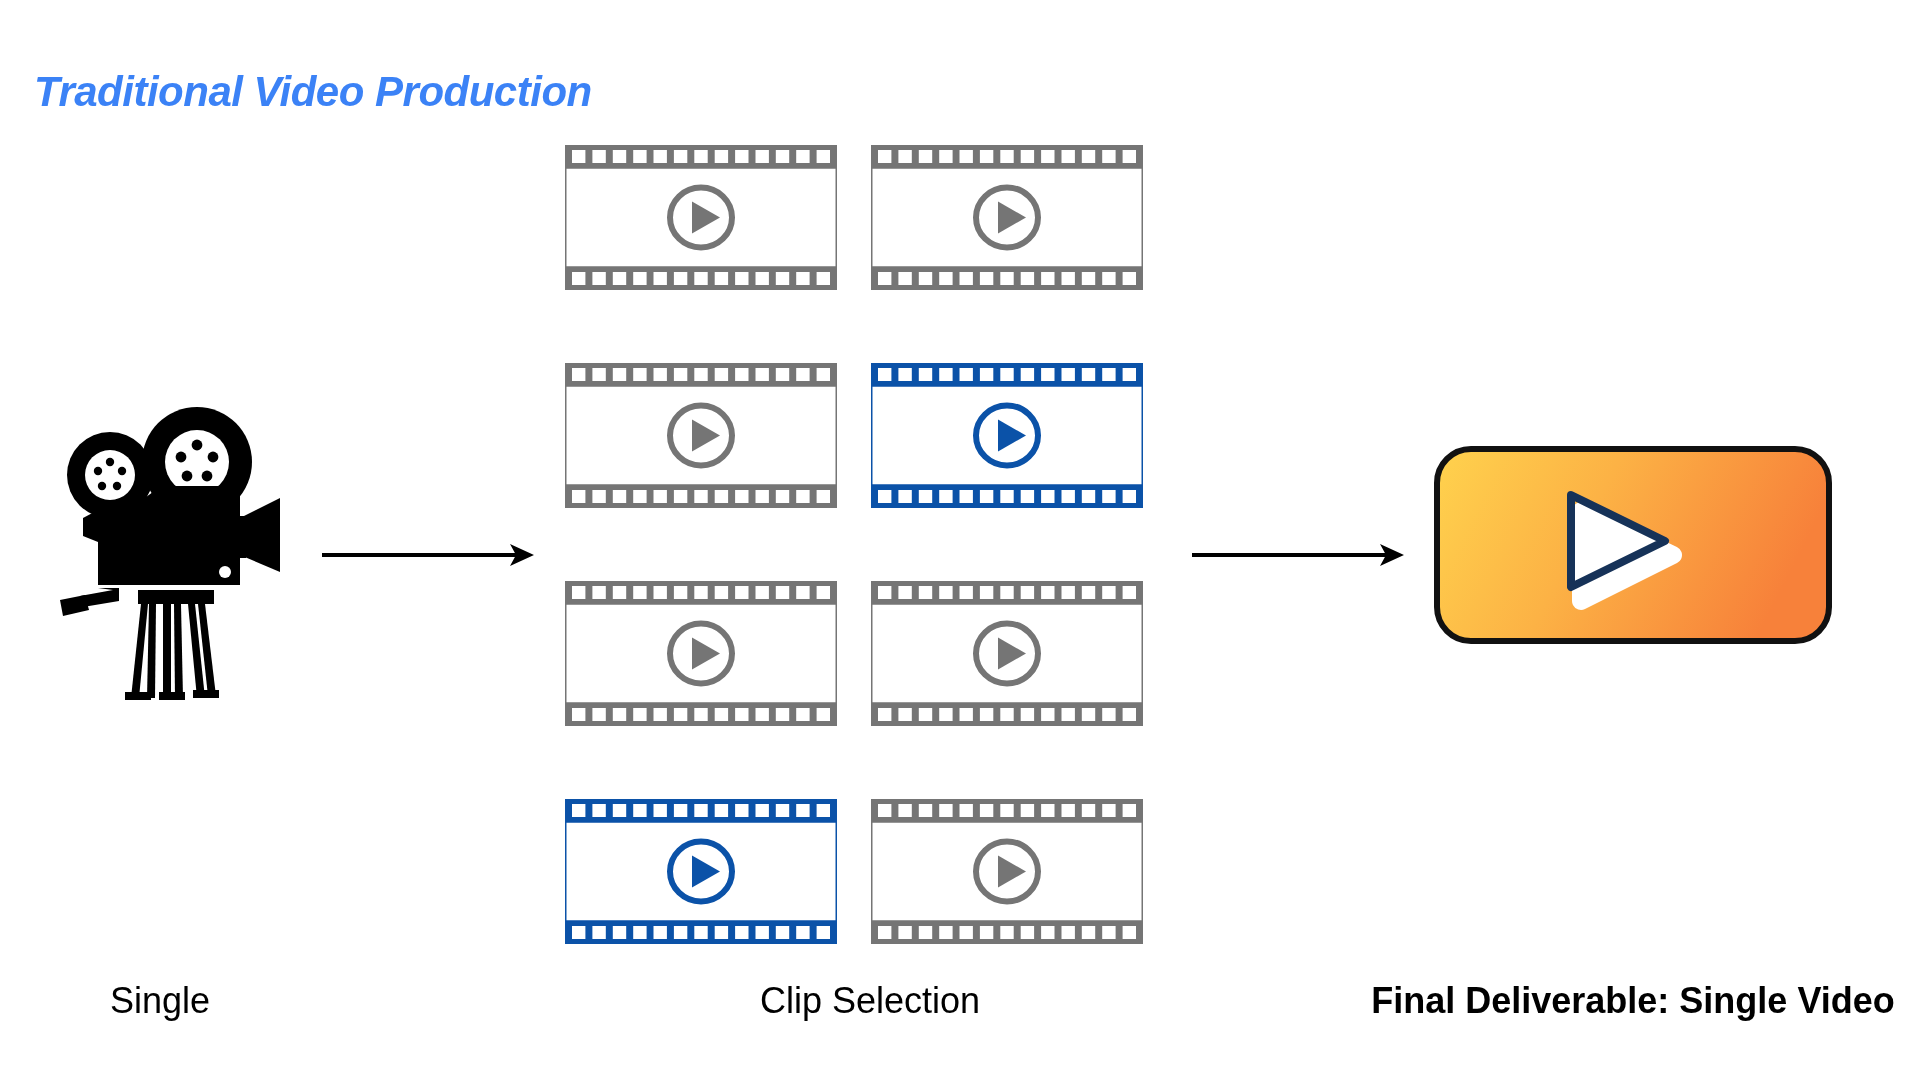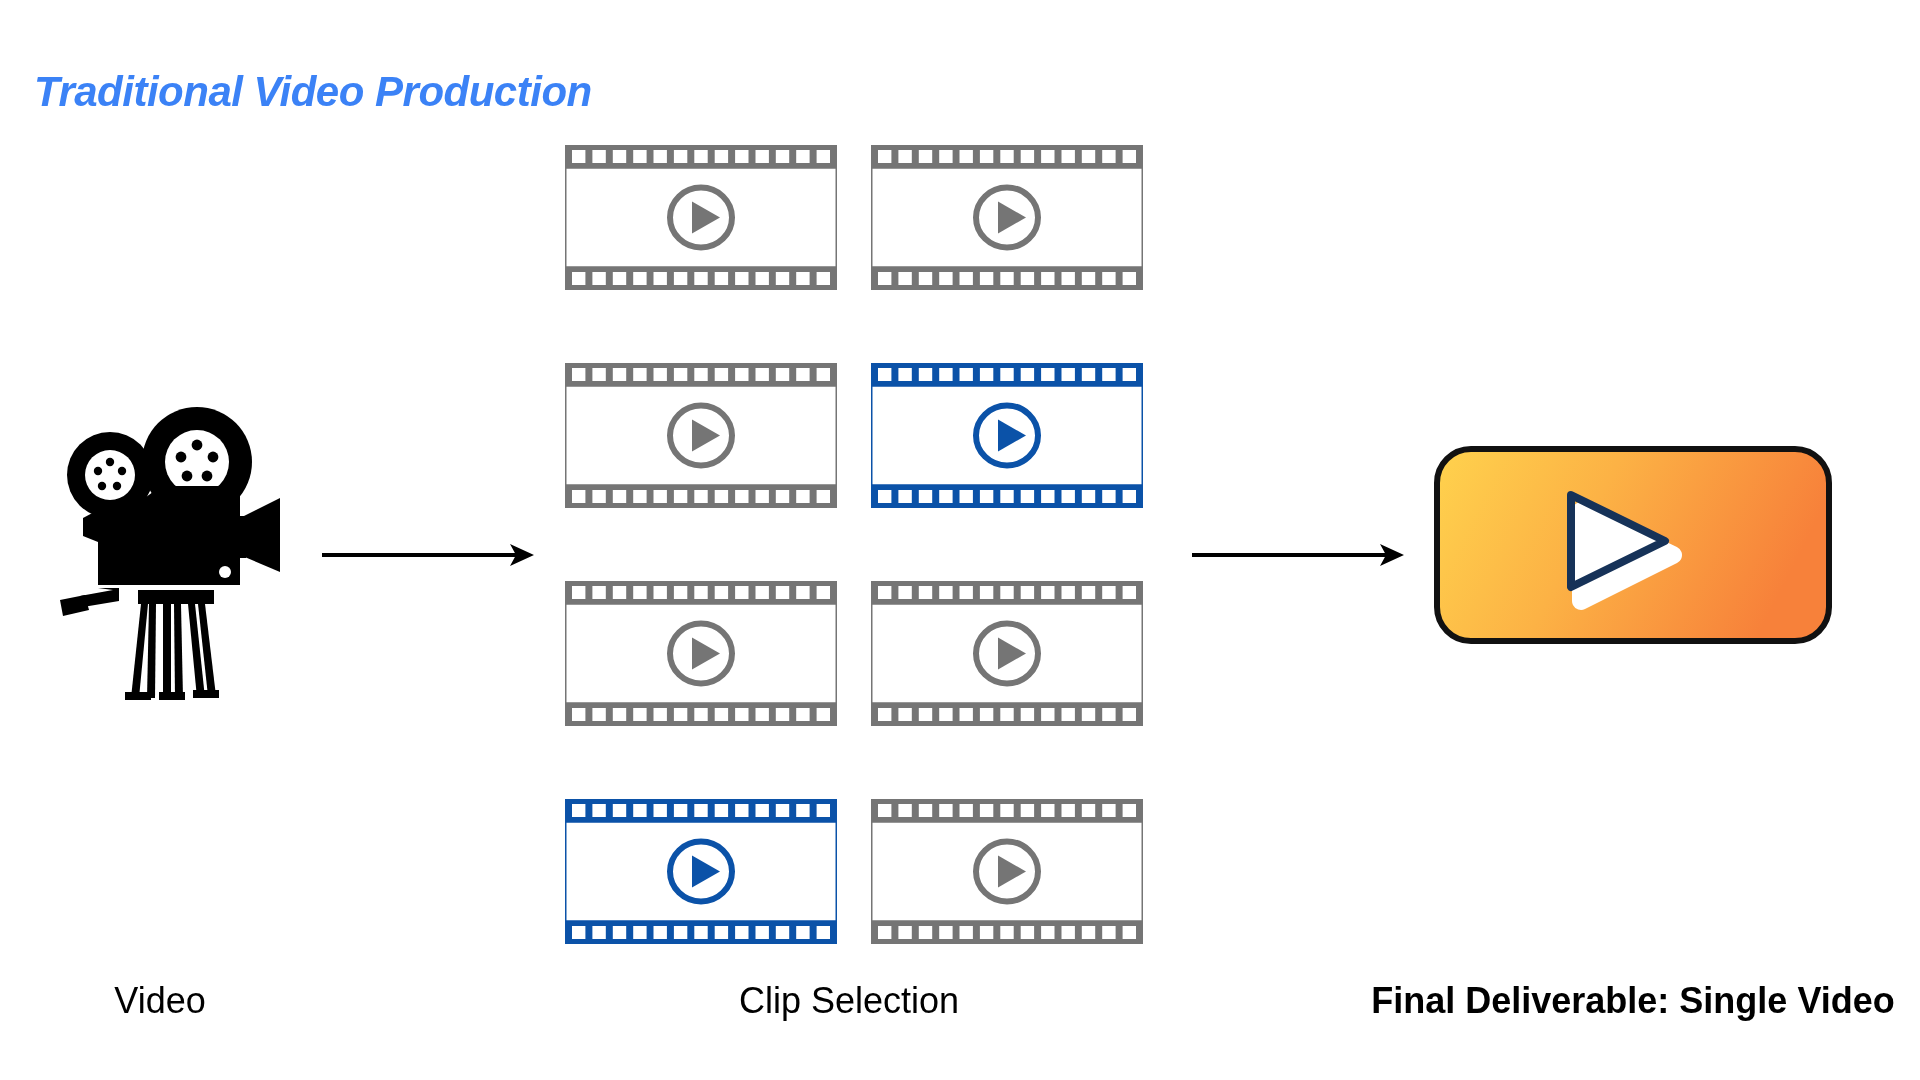--- a/index.html
+++ b/index.html
@@ -83,21 +83,21 @@
     position: absolute;
     left: 1433px;
     top: 445px;
     width: 400px;
     height: 200px;
   }
   #final-video-thumb { display: block; width: 100%; height: 100%; }
 
   
   #label-shoot      { left: 30px;   top: 980px; width: 260px; }
-  #label-clips      { left: 549px;  top: 980px; width: 600px; }
+  #label-clips      { left: 570px;  top: 980px; width: 600px; }
   #label-final      { left: 1363px; top: 980px; width: 540px; font-weight: bold; }
 </style>
 </head>
 <body>
 
 <div id="diagram-title">Traditional Video Production</div>
 
 <div id="shoot-stage">
   <svg id="camera-icon" viewBox="0 0 250 300" xmlns="http://www.w3.org/2000/svg">
     <g fill="#000000">
@@ -145,21 +145,21 @@
       <path d="M160 204 L170 298 L162 298 L153 204 Z"></path>
       <path d="M170 204 L181 296 L173 296 L163 204 Z"></path>
 
       <rect x="90" y="292" width="26" height="8"></rect>
       <rect x="124" y="292" width="26" height="8"></rect>
       <rect x="158" y="290" width="26" height="8"></rect>
     </g>
   </svg>
 </div>
 
-<div class="stage-label" id="label-shoot">Video</div>
+<div class="stage-label" id="label-shoot">Single</div>
 
 <div class="flow-arrow" id="arrow-shoot-to-clips">
   <svg viewBox="0 0 220 60" xmlns="http://www.w3.org/2000/svg">
     <line x1="2" y1="30" x2="196" y2="30" stroke="#000000" stroke-width="4"></line>
     <path d="M190 19 L214 30 L190 41 L196 30 Z" fill="#000000"></path>
   </svg>
 </div>
 
 <div id="clip-grid">
 

